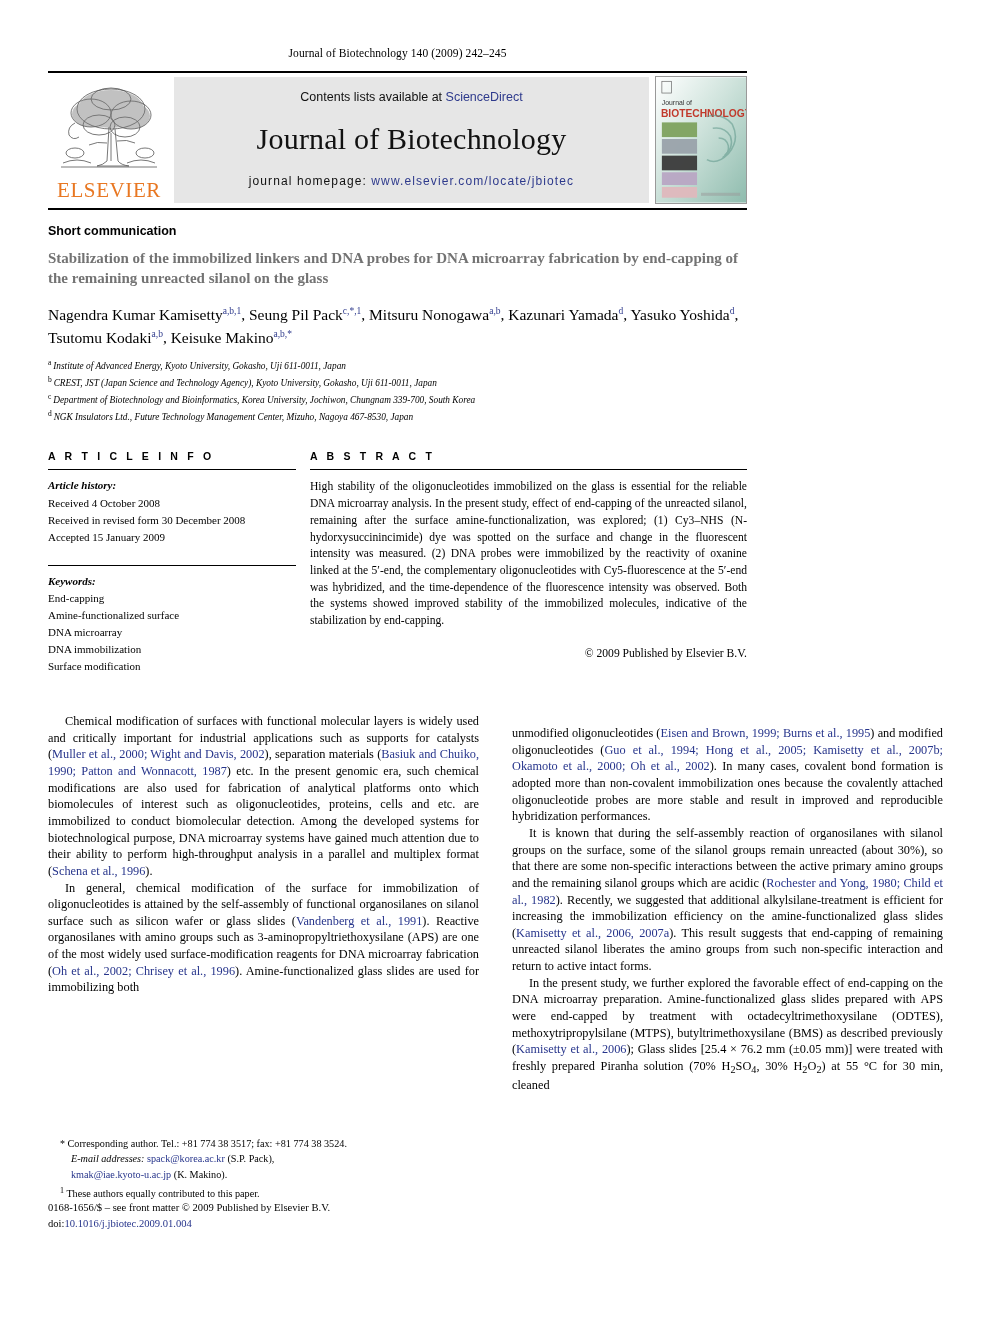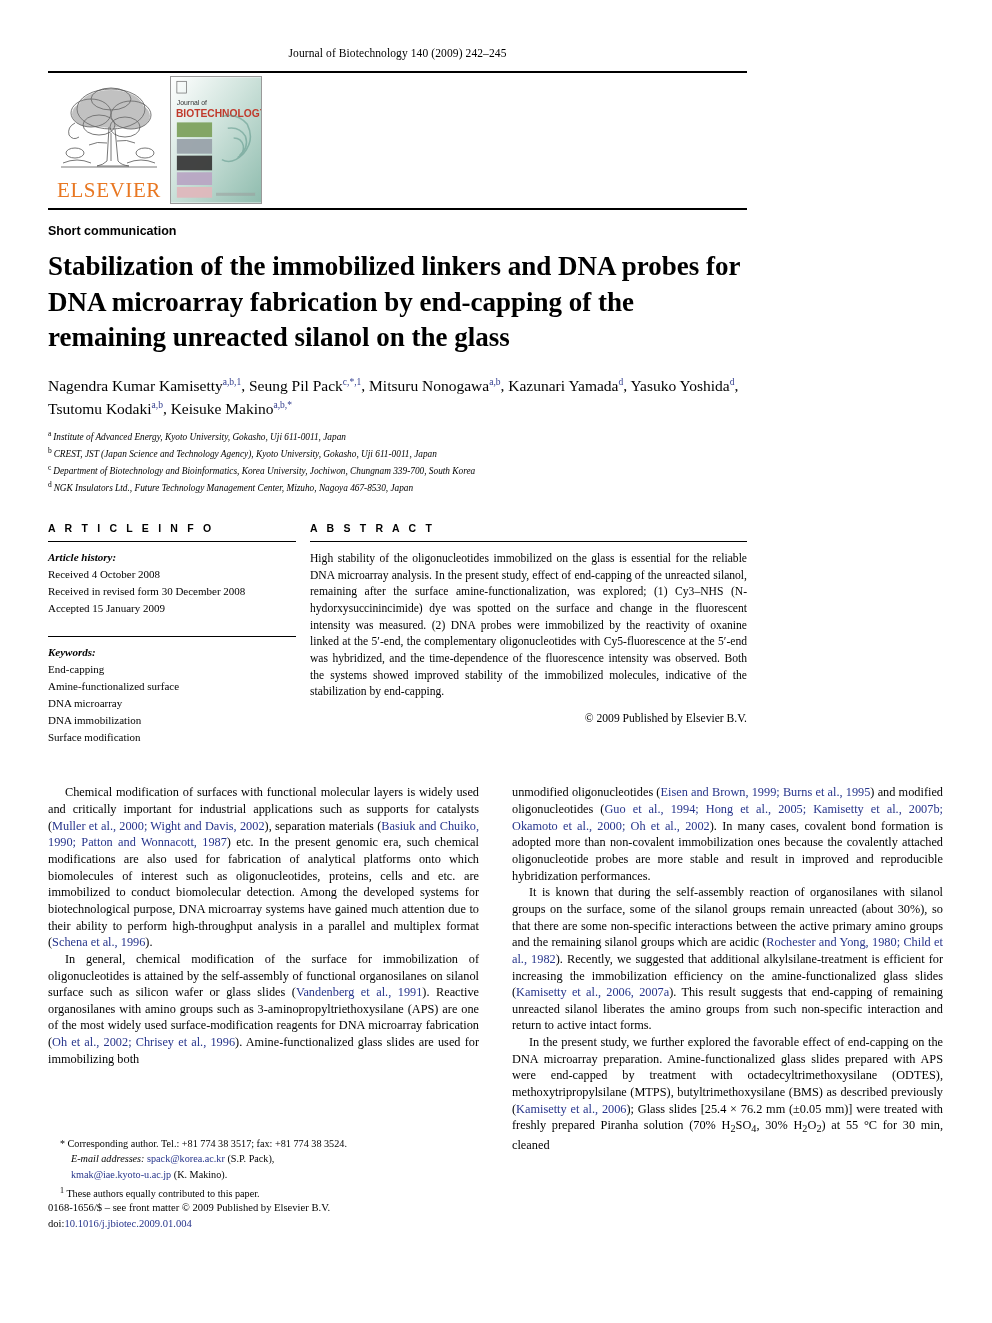--- a/index.html
+++ b/index.html
@@ -94,24 +94,24 @@
 
   
   .kind {
     font-family: "Liberation Sans", sans-serif;
     font-size: 12.5px;
     font-weight: bold;
     margin-top: 14px;
   }
   .title {
     font-family: "Liberation Serif", serif;
-    font-size: 27px;
+    font-size: 15px;
     line-height: 1.32;
     margin-top: 11px;
-    color: #000000;
+    color: #737373;
   }
   .authors {
     font-size: 15.5px;
     line-height: 1.5;
     margin-top: 14px;
   }
   .authors sup { color: #2e3a8c; font-size: 9.5px; }
   .affils { margin-top: 8px; }
   .affil {
     font-size: 9.3px;
@@ -138,37 +138,37 @@
   .rule-thin { border-top: .9px solid #000; margin-top: 7px; }
   .info-block { margin-top: 7px; font-size: 11px; line-height: 1.55; }
   .info-block .lead { font-style: italic; font-weight: bold; }
   .kw-block { margin-top: 19px; }
   .abs-text {
     margin-top: 9px;
     font-size: 11.6px;
     line-height: 1.44;
     text-align: justify;
   }
-  .copyright { text-align: right; margin-top: 11px; font-size: 11.6px; }
+  .copyright { text-align: right; margin-top: 17px; font-size: 11.6px; }
 
   
   .body-cols {
     display: flex;
     gap: 33px;
     margin-top: 38px;
   }
   .bcol { width: 431px; flex: 0 0 431px; }
   .bcol p {
     margin: 0;
     font-size: 12.3px;
     line-height: 1.355;
     text-align: justify;
     text-indent: 17px;
   }
-  .bcol p.noindent { text-indent: 0; }
+  .bcol p.noindent { text-indent: 0; margin-top: 12px; }
   .cite { color: #26348b; }
 
   
   .footnotes {
     position: absolute;
     left: 48px;
     top: 1136px;
     width: 431px;
   }
   .fn {
@@ -220,20 +220,29 @@
         </g>
         <g fill="#777" opacity=".45">
           <ellipse cx="54" cy="26" rx="33" ry="19"></ellipse>
           <ellipse cx="34" cy="31" rx="19" ry="13"></ellipse>
           <ellipse cx="74" cy="33" rx="19" ry="13"></ellipse>
         </g>
       </svg>
       <div class="elsevier-word">ELSEVIER</div>
     </div>
 
+    <div class="banner">
+      <div class="banner-contents">
+        <span>Contents lists available at </span><span class="sciencedirect">ScienceDirect</span>
+      </div>
+      <div class="banner-title">Journal of Biotechnology</div>
+      <div class="banner-home">
+        <span>journal homepage: </span><span class="url">www.elsevier.com/locate/jbiotec</span>
+      </div>
+    </div>
 
     <div class="cover-thumb">
       <svg viewBox="0 0 92 128" width="90" height="126">
         <defs>
           <linearGradient id="cg" x1="0" y1="0" x2="1" y2="1">
             <stop offset="0" stop-color="#ffffff"></stop>
             <stop offset="0.45" stop-color="#cfe3dc"></stop>
             <stop offset="1" stop-color="#8fbcae"></stop>
           </linearGradient>
         </defs>

